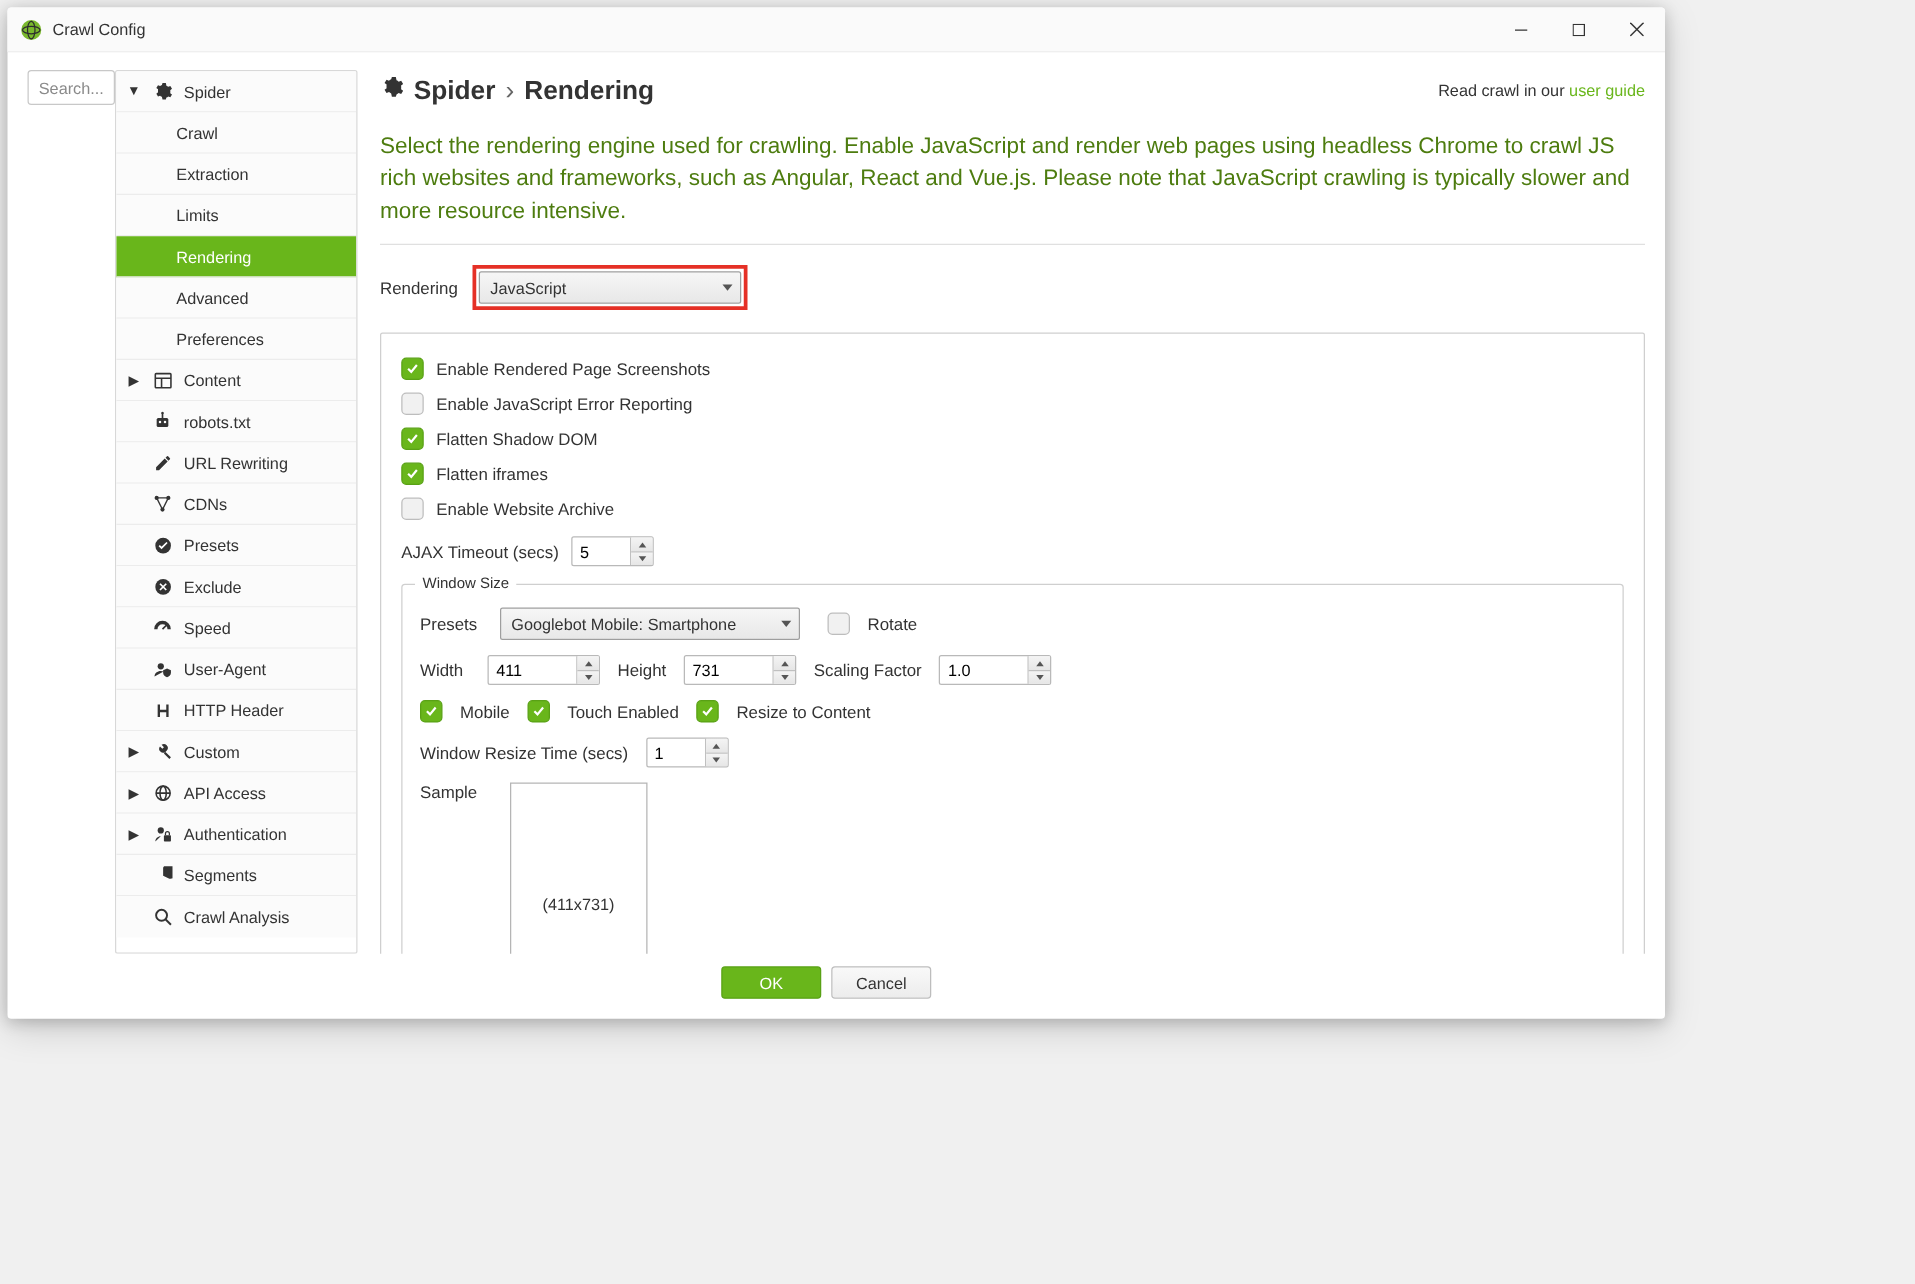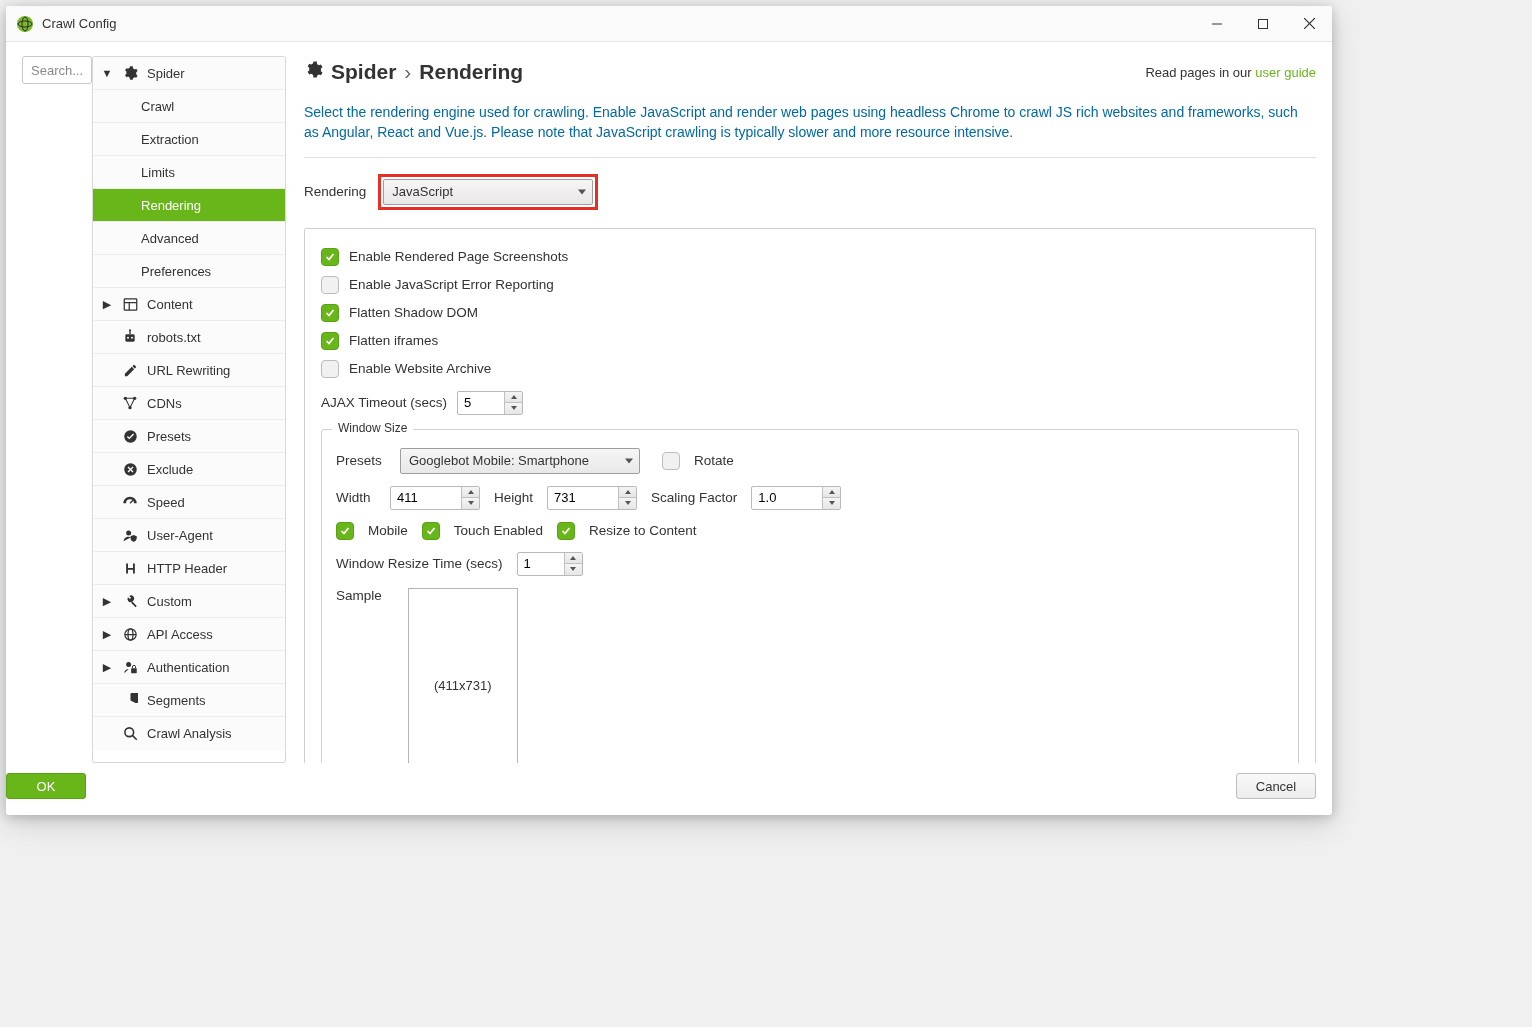--- a/index.html
+++ b/index.html
@@ -104,21 +104,21 @@
     display:flex; align-items:center;
     padding: 4px 0 4px 0;
   }
   .page-head h1 {
     margin:0; font-size:21px; font-weight:600; color:#333;
     display:flex; align-items:center; gap:8px;
   }
   .page-head .readmore { margin-left:auto; font-size:13px; color:#333;}
   .page-head .readmore a { color:#69b61b; text-decoration:none; }
   .desc {
-    font-size: 14px; color:#0369a1;
+    font-size: 18px; color:#4d7c0f;
     margin-top: 14px; line-height: 1.45;
     border-bottom: 1px solid #e0e0e0;
     padding-bottom: 14px;
   }
   .control-row {
     display:flex; align-items:center;
     margin-top: 16px; gap: 12px;
   }
   .control-row label { font-size:13.5px; }
   .combo {
@@ -207,21 +207,21 @@
   .sample-box {
     border:1px solid #b5b5b5;
     width: 110px; height: 195px;
     background:#fff;
     display:flex; align-items:center; justify-content:center;
     font-size:13px; color:#333;
     margin-left: 12px;
   }
   
   .footer {
-    display:flex; justify-content:space-between; gap:8px;
+    display:flex; justify-content:center; gap:8px;
     padding: 10px 16px 16px 0;
   }
   .btn {
     min-width: 80px; height: 26px;
     border:1px solid #bdbdbd; border-radius:3px;
     background: linear-gradient(#f9f9f9,#ececec);
     display:flex;align-items:center;justify-content:center;
     font-size:13px; cursor:default;
   }
   .btn.primary {
@@ -469,21 +469,21 @@
           <span>
             <svg width="19" height="19" viewBox="0 0 24 24" fill="#333">
                 <path d="M12 8a4 4 0 1 0 0 8 4 4 0 0 0 0-8zm9.4 4a7.5 7.5 0 0 0-.1-1.3l2.1-1.6-2-3.4-2.5 1a7.6 7.6 0 0 0-2.2-1.3L16 2h-4l-.7 2.4a7.6 7.6 0 0 0-2.2 1.3l-2.5-1-2 3.4 2.1 1.6A7.5 7.5 0 0 0 6.6 12c0 .4 0 .9.1 1.3l-2.1 1.6 2 3.4 2.5-1c.7.6 1.4 1 2.2 1.3L12 22h4l.7-2.4c.8-.3 1.5-.7 2.2-1.3l2.5 1 2-3.4-2.1-1.6c.1-.4.1-.9.1-1.3z"></path>
               </svg>
           </span>
           <span>Spider</span>
           <span style="font-weight:400;color:#666;">›</span>
           <span>Rendering</span>
         </h1>
         <span class="readmore">
-          <span>Read pages in our </span><a href="#">user guide</a>
+          <span>Read crawl in our </span><a href="#">user guide</a>
         </span>
       </div>
 
       <div class="desc">Select the rendering engine used for crawling. Enable JavaScript and render web pages using headless Chrome to crawl JS rich websites and frameworks, such as Angular, React and Vue.js. Please note that JavaScript crawling is typically slower and more resource intensive.</div>
 
       <div class="control-row">
         <label>Rendering</label>
         <span class="highlight-box">
           <div class="combo">
             <span>JavaScript</span>

